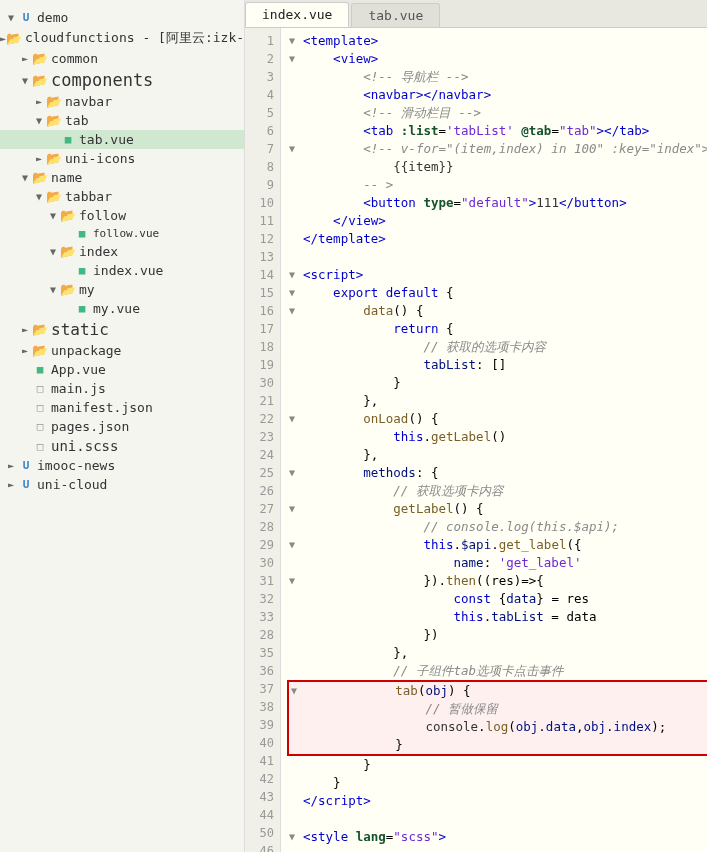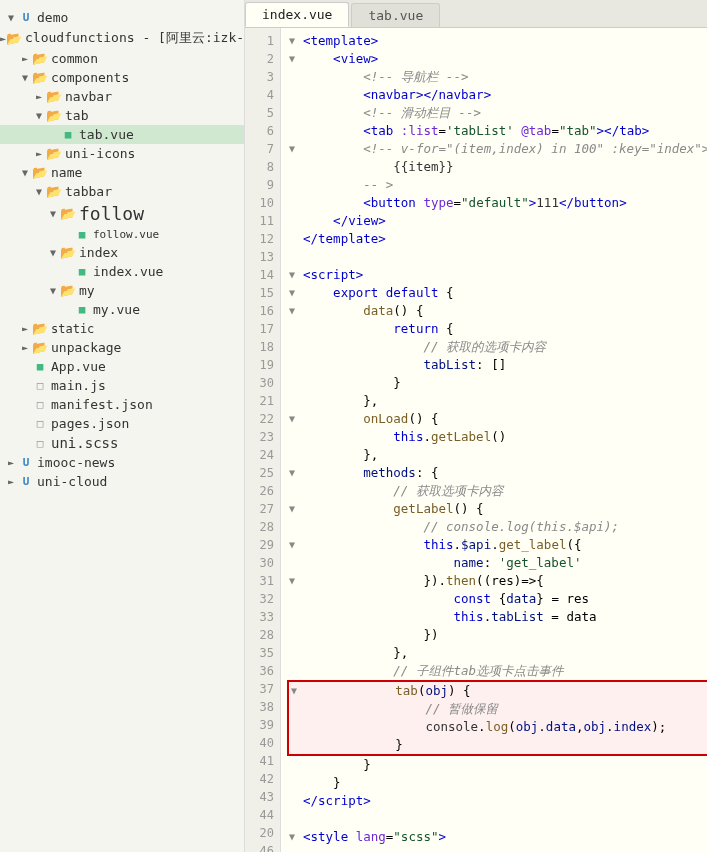--- a/index.html
+++ b/index.html
@@ -122,22 +122,22 @@
       color: #888;
       font-size: 10px;
       cursor: pointer;
       flex-shrink: 0;
     }
     .code-text { flex: 1; }
 
     
     .kw { color: #0000cd; } 
     .tag { color: #0000cd; } 
-    .attr { color: #6d28d9; }
-    .str { color: #14532d; }
+    .attr { color: #14532d; font-weight: bold; }
+    .str { color: #6d28d9; }
     .comment { color: #8a8a8a; font-style: italic; }
     .fn { color: #795e26; }
     .plain { color: #333; }
     .method { color: #795e26; }
     .prop { color: #001080; }
 
     #line-numbers .ln { display: block; }
   </style>
 </head>
 <body>
@@ -159,21 +159,21 @@
     <div class="tree-item">
       <span class="tree-indent" style="width:18px;display:inline-block"></span>
       <span class="tree-arrow">►</span>
       <span class="tree-icon" style="color:#e6a817">📂</span>
       <span class="tree-label" style="font-size:13px">common</span>
     </div>
     <div class="tree-item">
       <span class="tree-indent" style="width:18px;display:inline-block"></span>
       <span class="tree-arrow">▼</span>
       <span class="tree-icon" style="color:#e6a817">📂</span>
-      <span class="tree-label" style="font-size:13px">components</span>
+      <span class="tree-label" style="font-size:17px">components</span>
     </div>
     <div class="tree-item">
       <span class="tree-indent" style="width:32px;display:inline-block"></span>
       <span class="tree-arrow">►</span>
       <span class="tree-icon" style="color:#e6a817">📂</span>
       <span class="tree-label" style="font-size:13px">navbar</span>
     </div>
     <div class="tree-item">
       <span class="tree-indent" style="width:32px;display:inline-block"></span>
       <span class="tree-arrow">▼</span>
@@ -201,21 +201,21 @@
     <div class="tree-item">
       <span class="tree-indent" style="width:32px;display:inline-block"></span>
       <span class="tree-arrow">▼</span>
       <span class="tree-icon" style="color:#e6a817">📂</span>
       <span class="tree-label" style="font-size:13px">tabbar</span>
     </div>
     <div class="tree-item">
       <span class="tree-indent" style="width:46px;display:inline-block"></span>
       <span class="tree-arrow">▼</span>
       <span class="tree-icon" style="color:#e6a817">📂</span>
-      <span class="tree-label" style="font-size:18px">follow</span>
+      <span class="tree-label" style="font-size:13px">follow</span>
     </div>
     <div class="tree-item">
       <span class="tree-indent" style="width:60px;display:inline-block"></span>
       <span class="tree-arrow"></span>
       <span class="tree-icon" style="color:#42b983;font-size:11px">■</span>
       <span class="tree-label" style="font-size:11px">follow.vue</span>
     </div>
     <div class="tree-item">
       <span class="tree-indent" style="width:46px;display:inline-block"></span>
       <span class="tree-arrow">▼</span>
@@ -237,21 +237,21 @@
     <div class="tree-item">
       <span class="tree-indent" style="width:60px;display:inline-block"></span>
       <span class="tree-arrow"></span>
       <span class="tree-icon" style="color:#42b983;font-size:11px">■</span>
       <span class="tree-label" style="font-size:13px">my.vue</span>
     </div>
     <div class="tree-item">
       <span class="tree-indent" style="width:18px;display:inline-block"></span>
       <span class="tree-arrow">►</span>
       <span class="tree-icon" style="color:#e6a817">📂</span>
-      <span class="tree-label" style="font-size:12px">static</span>
+      <span class="tree-label" style="font-size:16px">static</span>
     </div>
     <div class="tree-item">
       <span class="tree-indent" style="width:18px;display:inline-block"></span>
       <span class="tree-arrow">►</span>
       <span class="tree-icon" style="color:#e6a817">📂</span>
       <span class="tree-label" style="font-size:13px">unpackage</span>
     </div>
     <div class="tree-item">
       <span class="tree-indent" style="width:18px;display:inline-block"></span>
       <span class="tree-arrow"></span>
@@ -340,18 +340,18 @@
         <span class="ln">35</span>
         <span class="ln">36</span>
         <span class="ln">37</span>
         <span class="ln">38</span>
         <span class="ln">39</span>
         <span class="ln">40</span>
         <span class="ln">41</span>
         <span class="ln">42</span>
         <span class="ln">43</span>
         <span class="ln">44</span>
-        <span class="ln">20</span>
+        <span class="ln">50</span>
         <span class="ln">46</span>
       </div>
     <div id="code-content"><div class="line"><span class="fold-icon">▼</span><span class="code-text"><span class="tag">&lt;template&gt;</span></span></div><div class="line"><span class="fold-icon">▼</span><span class="code-text">    <span class="tag">&lt;view&gt;</span></span></div><div class="line"><span class="fold-icon"></span><span class="code-text">        <span class="comment">&lt;!-- 导航栏 --&gt;</span></span></div><div class="line"><span class="fold-icon"></span><span class="code-text">        <span class="tag">&lt;navbar&gt;&lt;/navbar&gt;</span></span></div><div class="line"><span class="fold-icon"></span><span class="code-text">        <span class="comment">&lt;!-- 滑动栏目 --&gt;</span></span></div><div class="line"><span class="fold-icon"></span><span class="code-text">        <span class="tag">&lt;tab</span> <span class="attr">:list</span>=<span class="str">'tabList'</span> <span class="attr">@tab</span>=<span class="str">"tab"</span><span class="tag">&gt;&lt;/tab&gt;</span></span></div><div class="line"><span class="fold-icon">▼</span><span class="code-text">        <span class="comment">&lt;!-- v-for="(item,index) in 100" :key="index"&gt;</span></span></div><div class="line"><span class="fold-icon"></span><span class="code-text">            <span class="plain">{{item}}</span></span></div><div class="line"><span class="fold-icon"></span><span class="code-text">        <span class="comment">-- &gt;</span></span></div><div class="line"><span class="fold-icon"></span><span class="code-text">        <span class="tag">&lt;button</span> <span class="attr">type</span>=<span class="str">"default"</span><span class="tag">&gt;</span><span class="plain">111</span><span class="tag">&lt;/button&gt;</span></span></div><div class="line"><span class="fold-icon"></span><span class="code-text">    <span class="tag">&lt;/view&gt;</span></span></div><div class="line"><span class="fold-icon"></span><span class="code-text"><span class="tag">&lt;/template&gt;</span></span></div><div class="line"><span class="fold-icon"></span><span class="code-text"></span></div><div class="line"><span class="fold-icon">▼</span><span class="code-text"><span class="tag">&lt;script&gt;</span></span></div><div class="line"><span class="fold-icon">▼</span><span class="code-text">    <span class="kw">export default</span> {</span></div><div class="line"><span class="fold-icon">▼</span><span class="code-text">        <span class="fn">data</span>() {</span></div><div class="line"><span class="fold-icon"></span><span class="code-text">            <span class="kw">return</span> {</span></div><div class="line"><span class="fold-icon"></span><span class="code-text">                <span class="comment">// 获取的选项卡内容</span></span></div><div class="line"><span class="fold-icon"></span><span class="code-text">                <span class="prop">tabList</span>: []</span></div><div class="line"><span class="fold-icon"></span><span class="code-text">            }</span></div><div class="line"><span class="fold-icon"></span><span class="code-text">        },</span></div><div class="line"><span class="fold-icon">▼</span><span class="code-text">        <span class="fn">onLoad</span>() {</span></div><div class="line"><span class="fold-icon"></span><span class="code-text">            <span class="kw">this</span>.<span class="method">getLabel</span>()</span></div><div class="line"><span class="fold-icon"></span><span class="code-text">        },</span></div><div class="line"><span class="fold-icon">▼</span><span class="code-text">        <span class="prop">methods</span>: {</span></div><div class="line"><span class="fold-icon"></span><span class="code-text">            <span class="comment">// 获取选项卡内容</span></span></div><div class="line"><span class="fold-icon">▼</span><span class="code-text">            <span class="fn">getLabel</span>() {</span></div><div class="line"><span class="fold-icon"></span><span class="code-text">                <span class="comment">// console.log(this.$api);</span></span></div><div class="line"><span class="fold-icon">▼</span><span class="code-text">                <span class="kw">this</span>.<span class="prop">$api</span>.<span class="method">get_label</span>({</span></div><div class="line"><span class="fold-icon"></span><span class="code-text">                    <span class="prop">name</span>: <span class="str">'get_label'</span></span></div><div class="line"><span class="fold-icon">▼</span><span class="code-text">                }).<span class="method">then</span>((res)=&gt;{</span></div><div class="line"><span class="fold-icon"></span><span class="code-text">                    <span class="kw">const</span> {<span class="prop">data</span>} = res</span></div><div class="line"><span class="fold-icon"></span><span class="code-text">                    <span class="kw">this</span>.<span class="prop">tabList</span> = data</span></div><div class="line"><span class="fold-icon"></span><span class="code-text">                })</span></div><div class="line"><span class="fold-icon"></span><span class="code-text">            },</span></div><div class="line"><span class="fold-icon"></span><span class="code-text">            <span class="comment">// 子组件tab选项卡点击事件</span></span></div><div class="line" style="background: rgb(255, 240, 240); border-left: 2px solid rgb(204, 0, 0); margin-left: -2px; padding-left: 2px; border-top: 2px solid rgb(204, 0, 0);"><span class="fold-icon">▼</span><span class="code-text">            <span class="fn">tab</span>(<span class="prop">obj</span>) {</span></div><div class="line" style="background: rgb(255, 240, 240); border-left: 2px solid rgb(204, 0, 0); margin-left: -2px; padding-left: 2px;"><span class="fold-icon"></span><span class="code-text">                <span class="comment">// 暂做保留</span></span></div><div class="line" style="background: rgb(255, 240, 240); border-left: 2px solid rgb(204, 0, 0); margin-left: -2px; padding-left: 2px;"><span class="fold-icon"></span><span class="code-text">                <span class="plain">console</span>.<span class="method">log</span>(<span class="prop">obj</span>.<span class="prop">data</span>,<span class="prop">obj</span>.<span class="prop">index</span>);</span></div><div class="line" style="background: rgb(255, 240, 240); border-left: 2px solid rgb(204, 0, 0); margin-left: -2px; padding-left: 2px; border-bottom: 2px solid rgb(204, 0, 0);"><span class="fold-icon"></span><span class="code-text">            }</span></div><div class="line"><span class="fold-icon"></span><span class="code-text">        }</span></div><div class="line"><span class="fold-icon"></span><span class="code-text">    }</span></div><div class="line"><span class="fold-icon"></span><span class="code-text"><span class="tag">&lt;/script&gt;</span></span></div><div class="line"><span class="fold-icon"></span><span class="code-text"></span></div><div class="line"><span class="fold-icon">▼</span><span class="code-text"><span class="tag">&lt;style</span> <span class="attr">lang</span>=<span class="str">"scss"</span><span class="tag">&gt;</span></span></div><div class="line"><span class="fold-icon"></span><span class="code-text"></span></div></div>
   </div>
 </div>
 
 </body></html>

